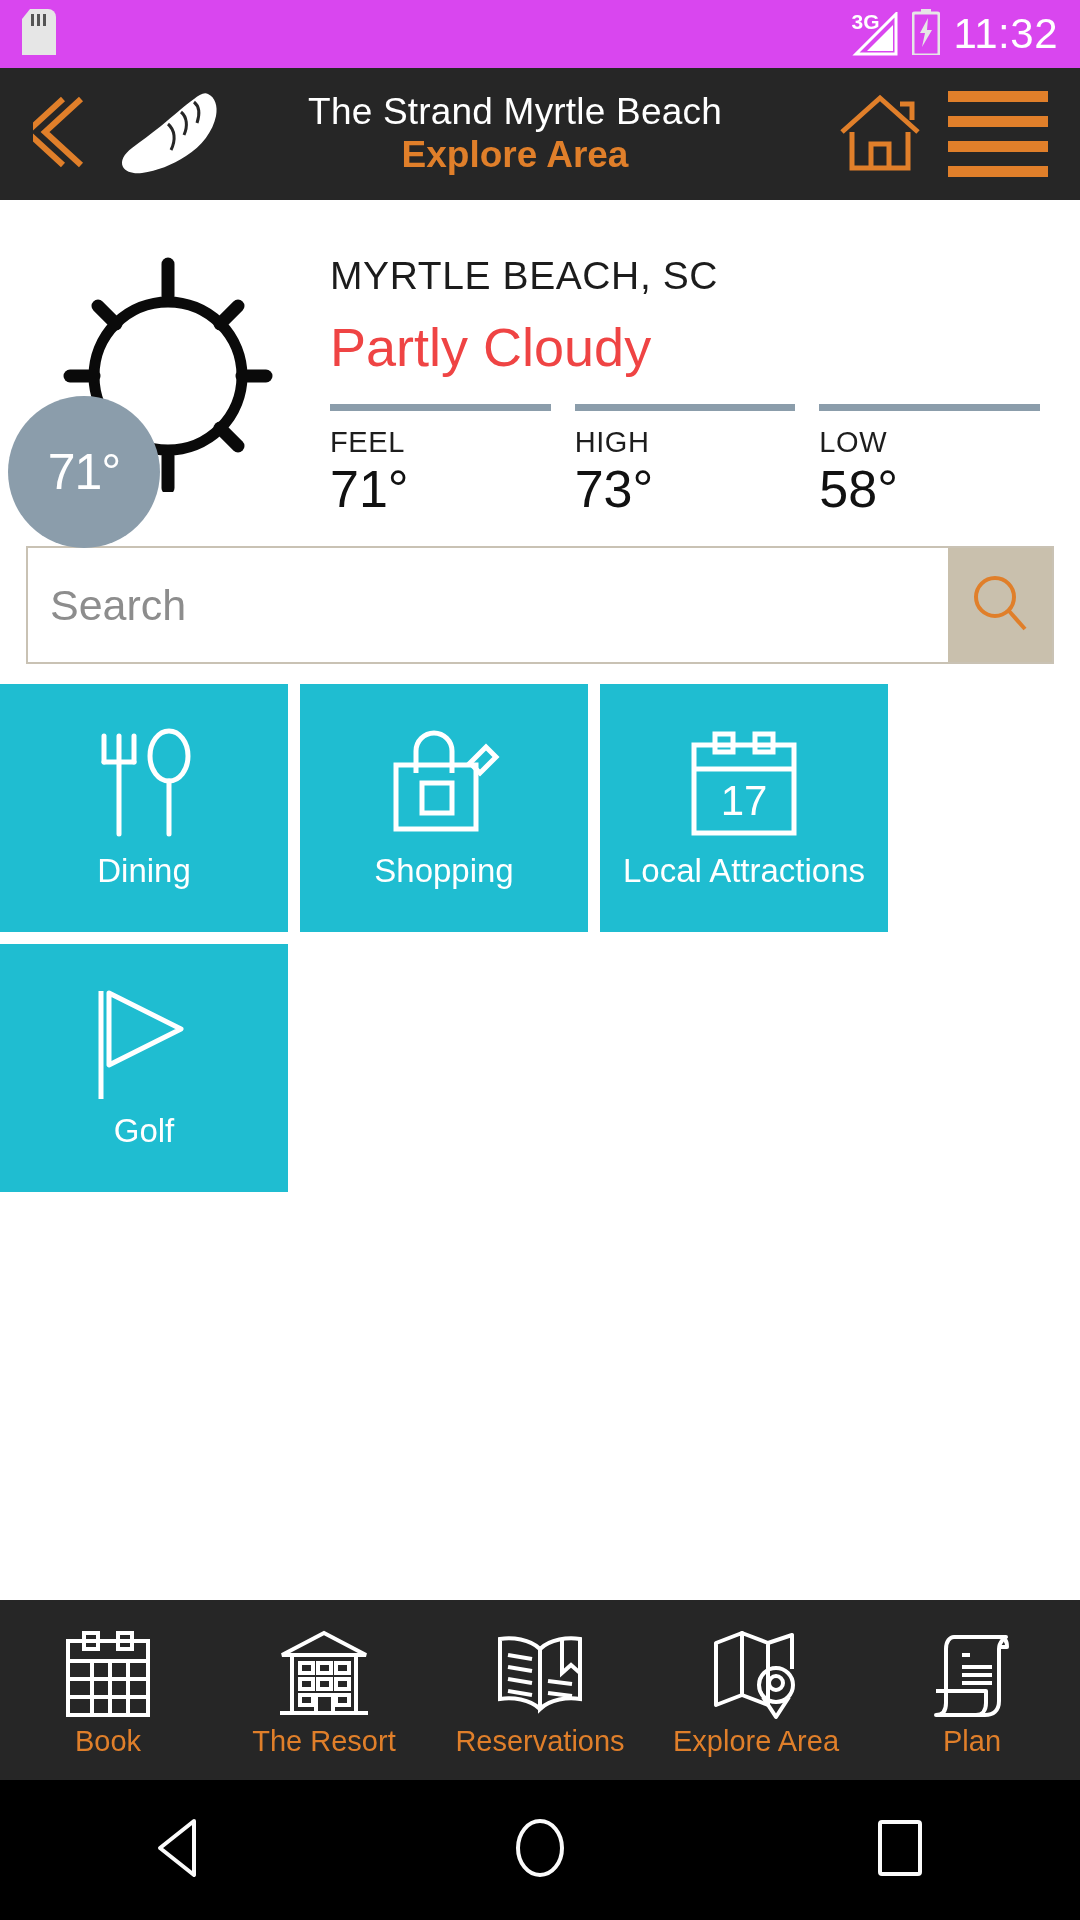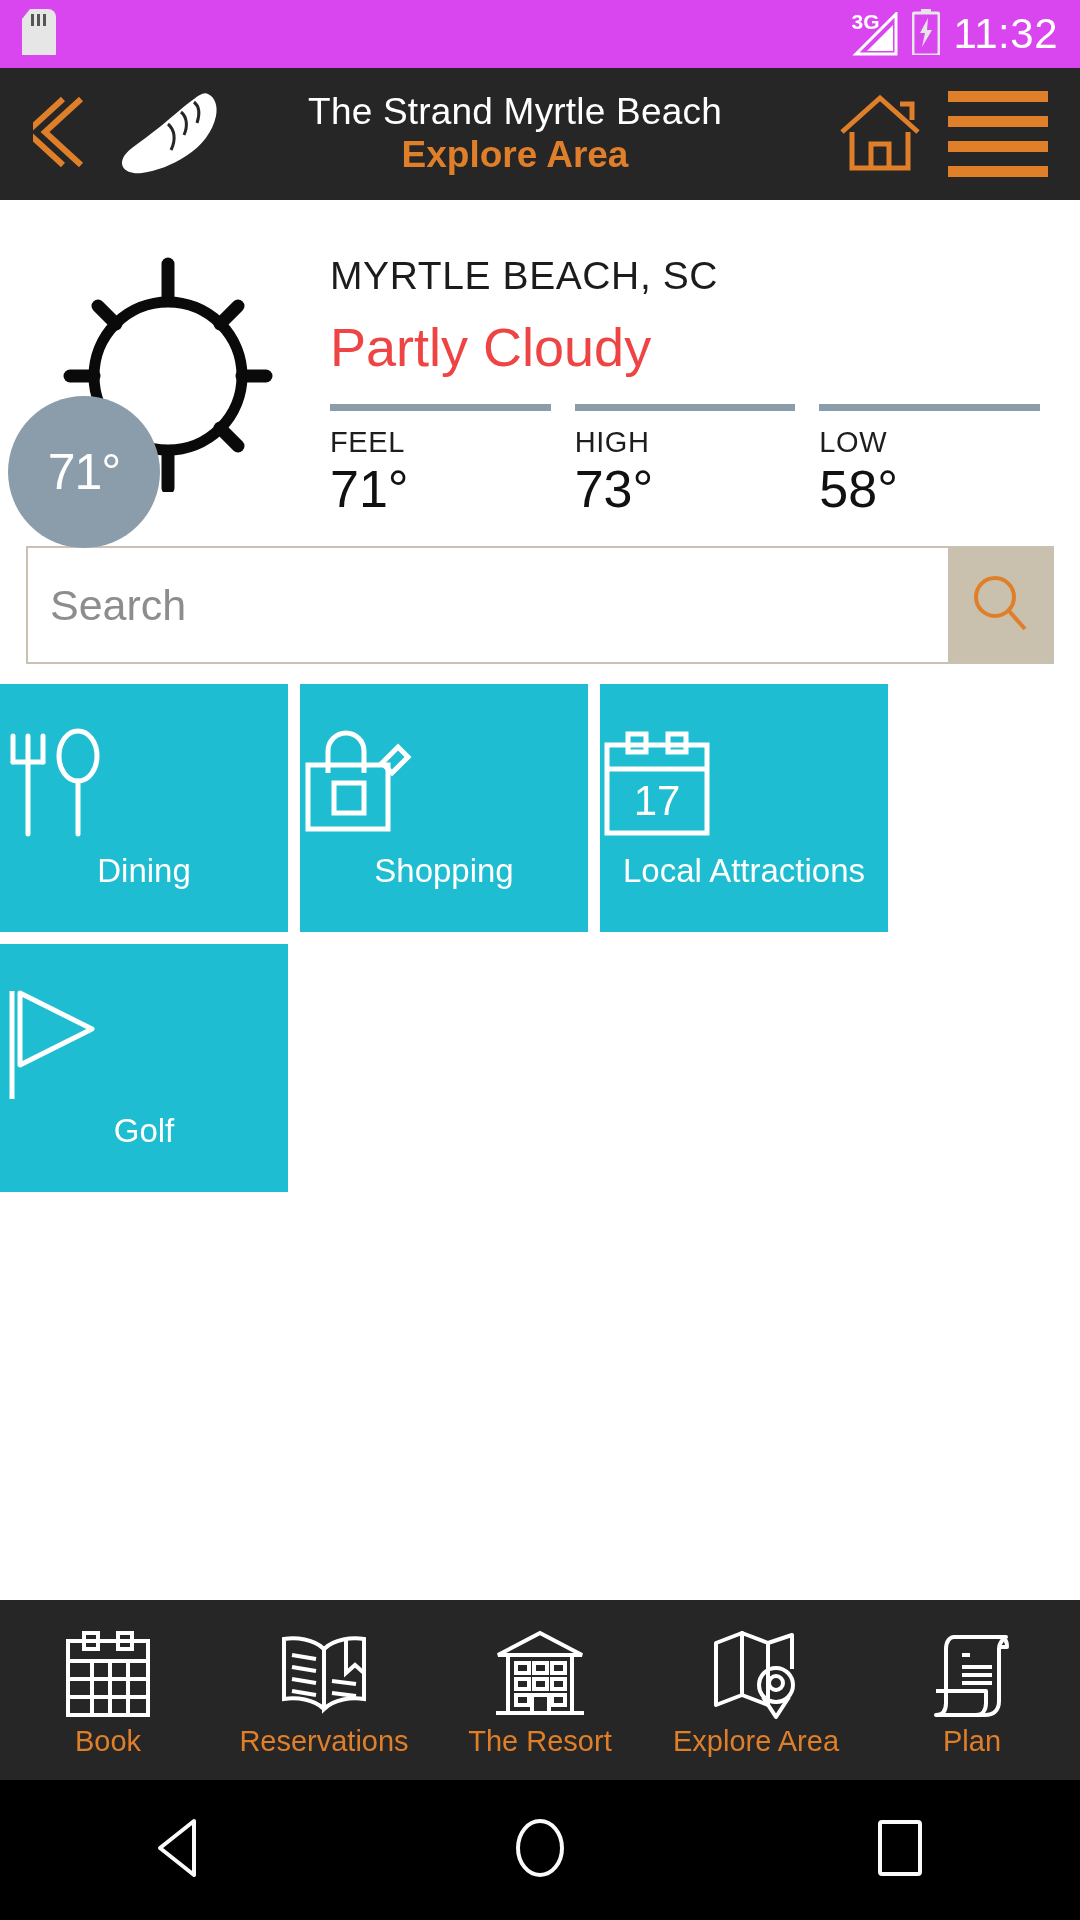--- a/index.html
+++ b/index.html
@@ -64,21 +64,21 @@
     flex:1; border:none; outline:none; background:transparent;
     font-family:"Liberation Sans", sans-serif; font-size:43px; color:#8d8d8d; padding-left:22px;
   }
   .search-input::placeholder { color:#8d8d8d; }
   .search-btn { width:104px; background:#c9c0ad; display:flex; align-items:center; justify-content:center; }
 
   
   .tiles { flex:1 1 auto; display:flex; flex-wrap:wrap; gap:12px; align-content:flex-start; padding-top:4px; }
   .tile {
     width:288px; height:248px; background:#1fbdd1; color:#fff;
-    display:flex; flex-direction:column; align-items:flex-start; justify-content:flex-start;
+    display:flex; flex-direction:column; align-items:center; justify-content:flex-start;
     padding-top:46px; position:relative;
   }
   .tile .ticon { height:110px; display:flex; align-items:center; justify-content:center; }
   .tile .tlabel { position:absolute; bottom:42px; font-size:33px; font-weight:400; text-align:center; width:100%; }
 
   
   .bottomnav {
     flex:0 0 180px; background:#262626; display:flex; align-items:center;
   }
   .nav-item { flex:1; display:flex; flex-direction:column; align-items:center; justify-content:center; gap:6px; }
@@ -307,59 +307,59 @@
           </g>
         </svg>
       </div>
       <div class="nav-lbl">Book</div>
     </div>
 
     <div class="nav-item">
       <div class="nav-icn">
         <svg width="96" height="92" viewBox="0 0 96 92">
           <g fill="none" stroke="#ffffff" stroke-width="4">
-            <path d="M48 20C38 10 20 8 8 10v60c12-2 30 0 40 10"></path>
-            <path d="M48 20c10-10 28-12 40-10v60c-12-2-30 0-40 10z"></path>
-            <path d="M70 10v34l9-8 9 8V10"></path>
-            <line x1="16" y1="26" x2="40" y2="30"></line>
-            <line x1="16" y1="38" x2="40" y2="42"></line>
-            <line x1="16" y1="50" x2="40" y2="54"></line>
-            <line x1="16" y1="62" x2="40" y2="66"></line>
-            <line x1="56" y1="52" x2="80" y2="55"></line>
-            <line x1="56" y1="64" x2="80" y2="67"></line>
-          </g>
-        </svg>
-      </div>
-      <div class="nav-lbl">Reservations</div>
-    </div>
-
-    <div class="nav-item">
-      <div class="nav-icn">
-        <svg width="96" height="92" viewBox="0 0 96 92">
-          <g fill="none" stroke="#ffffff" stroke-width="4">
             <path d="M6 26L48 4l42 22z"></path>
             <path d="M16 26v58h64V26"></path>
             <line x1="4" y1="84" x2="92" y2="84"></line>
             <rect x="24" y="34" width="13" height="10"></rect>
             <rect x="42" y="34" width="13" height="10"></rect>
             <rect x="60" y="34" width="13" height="10"></rect>
             <rect x="24" y="50" width="13" height="10"></rect>
             <rect x="42" y="50" width="13" height="10"></rect>
             <rect x="60" y="50" width="13" height="10"></rect>
             <rect x="24" y="66" width="13" height="10"></rect>
             <rect x="60" y="66" width="13" height="10"></rect>
             <rect x="40" y="66" width="17" height="18"></rect>
           </g>
         </svg>
       </div>
       <div class="nav-lbl">The Resort</div>
     </div>
 
     <div class="nav-item">
       <div class="nav-icn">
+        <svg width="96" height="92" viewBox="0 0 96 92">
+          <g fill="none" stroke="#ffffff" stroke-width="4">
+            <path d="M48 20C38 10 20 8 8 10v60c12-2 30 0 40 10"></path>
+            <path d="M48 20c10-10 28-12 40-10v60c-12-2-30 0-40 10z"></path>
+            <path d="M70 10v34l9-8 9 8V10"></path>
+            <line x1="16" y1="26" x2="40" y2="30"></line>
+            <line x1="16" y1="38" x2="40" y2="42"></line>
+            <line x1="16" y1="50" x2="40" y2="54"></line>
+            <line x1="16" y1="62" x2="40" y2="66"></line>
+            <line x1="56" y1="52" x2="80" y2="55"></line>
+            <line x1="56" y1="64" x2="80" y2="67"></line>
+          </g>
+        </svg>
+      </div>
+      <div class="nav-lbl">Reservations</div>
+    </div>
+
+    <div class="nav-item">
+      <div class="nav-icn">
         <svg width="96" height="94" viewBox="0 0 96 94">
           <g fill="none" stroke="#ffffff" stroke-width="4" stroke-linejoin="round">
             <path d="M8 16l26-10v62L8 78z"></path>
             <path d="M34 6l26 10v62L34 68z"></path>
             <path d="M60 16l24-8v34"></path>
             <circle cx="68" cy="58" r="17"></circle>
             <path d="M55 70l13 20 13-20"></path>
             <circle cx="68" cy="56" r="7"></circle>
           </g>
         </svg>

